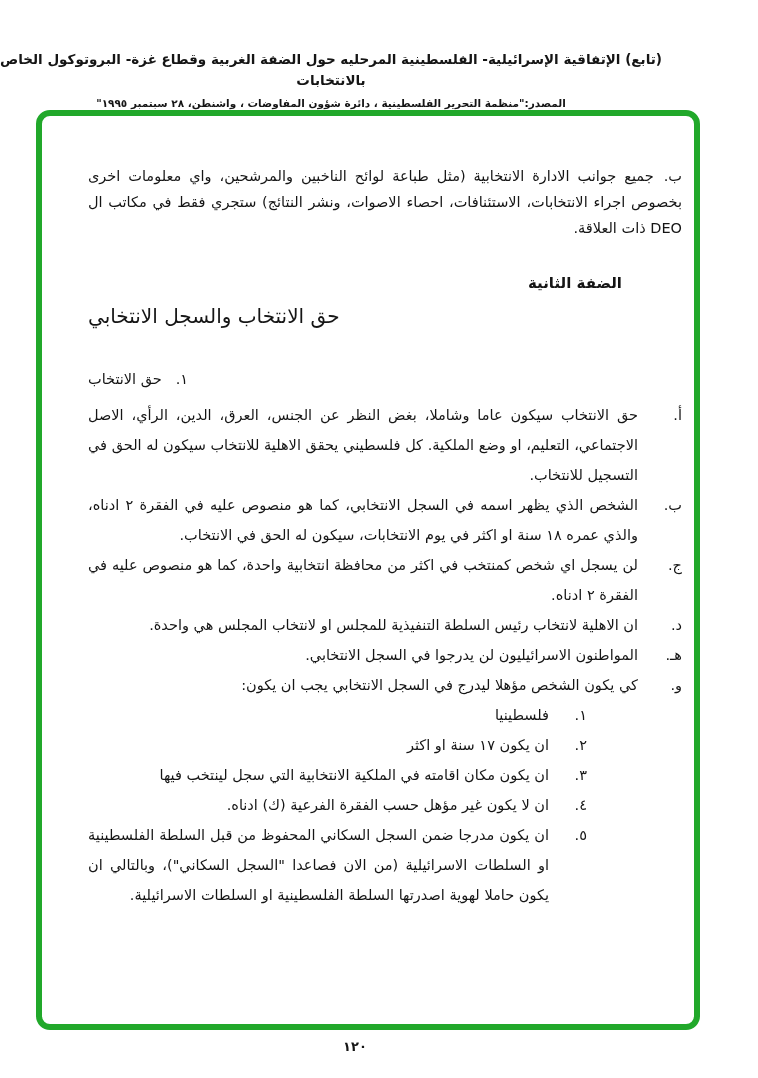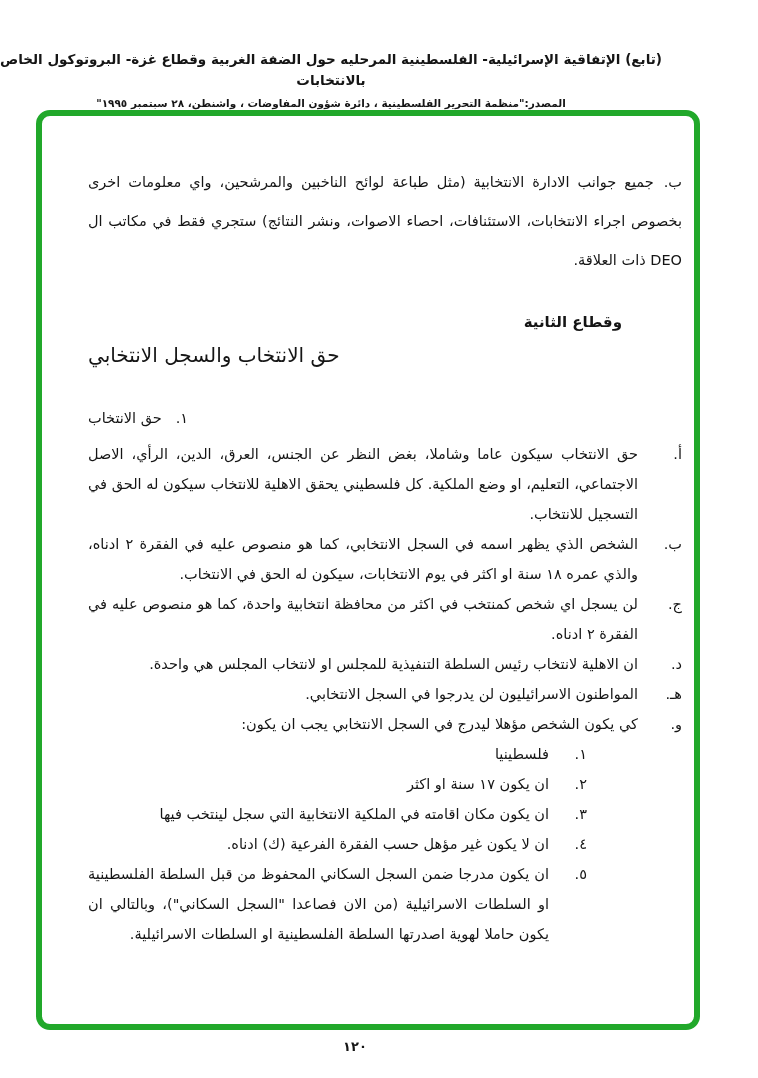--- a/index.html
+++ b/index.html
@@ -19,21 +19,21 @@
   .frame {
     position:absolute; left:36px; top:110px; width:664px; height:920px;
     box-sizing:border-box; border:6px solid #21a82a; border-radius:14px;
     background:transparent;
   }
 
   .content {
     position:absolute; top:163px; right:76px; width:594px;
     direction:rtl; font-size:14.5px; text-align:justify;
   }
-  .intro { line-height:39px; }
+  .intro { line-height:26px; }
   .intro .marker { padding-left:10px; }
 
   .article-title {
     margin:29px 60px 0 0; font-weight:bold; font-size:15px;
     line-height:26px; text-align:right;
   }
   .article-subtitle {
     margin:5px 58px 0 0; font-size:20px; font-weight:normal;
     line-height:30px; text-align:left;
   }
@@ -65,21 +65,21 @@
 </div>
 
 <div class="frame" style="border-color: rgb(33, 168, 42);"></div>
 
 <div class="content">
 
   <div class="intro">
     <span class="marker">ب.</span><span>جميع جوانب الادارة الانتخابية (مثل طباعة لوائح الناخبين والمرشحين، واي معلومات اخرى بخصوص اجراء الانتخابات، الاستئنافات، احصاء الاصوات، ونشر النتائج) ستجري فقط في مكاتب ال DEO ذات العلاقة.</span>
   </div>
 
-  <div class="article-title">وقطاع الثانية</div>
+  <div class="article-title">الضفة الثانية</div>
   <div class="article-subtitle">حق الانتخاب والسجل الانتخابي</div>
 
   <div class="section-heading">١.   حق الانتخاب</div>
 
   <div class="llist">
     <div class="row">
       <span class="marker">أ.</span>
       <div class="txt">حق الانتخاب سيكون عاما وشاملا، بغض النظر عن الجنس، العرق، الدين، الرأي، الاصل الاجتماعي، التعليم، او وضع الملكية. كل فلسطيني يحقق الاهلية للانتخاب سيكون له الحق في التسجيل للانتخاب.</div>
     </div>
     <div class="row">

